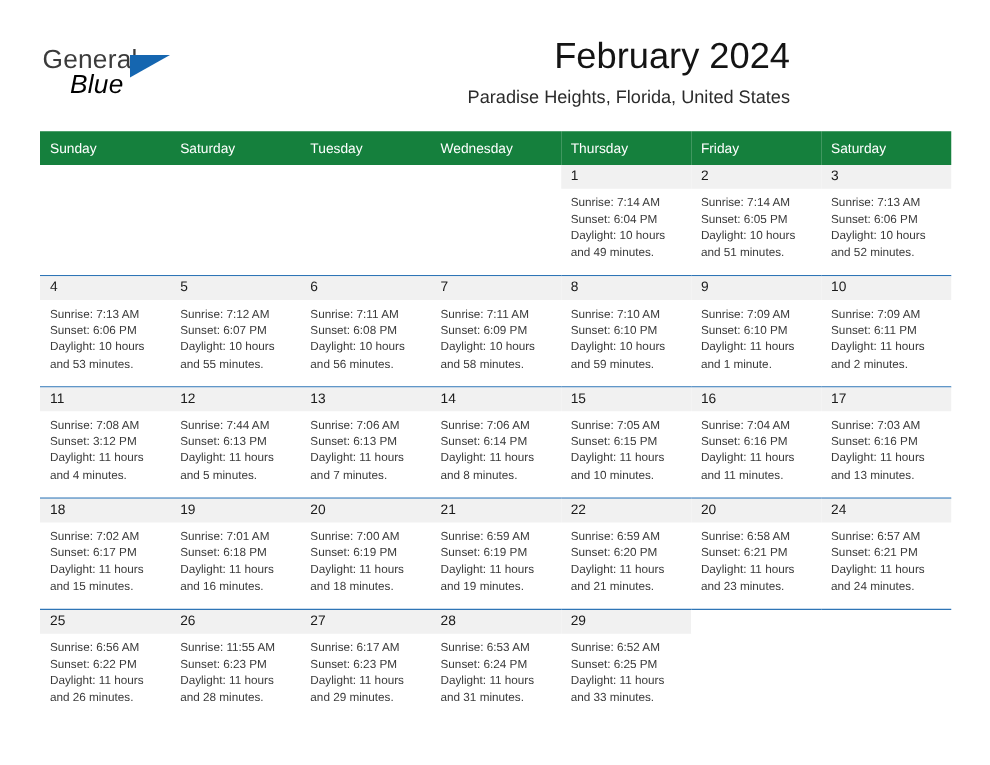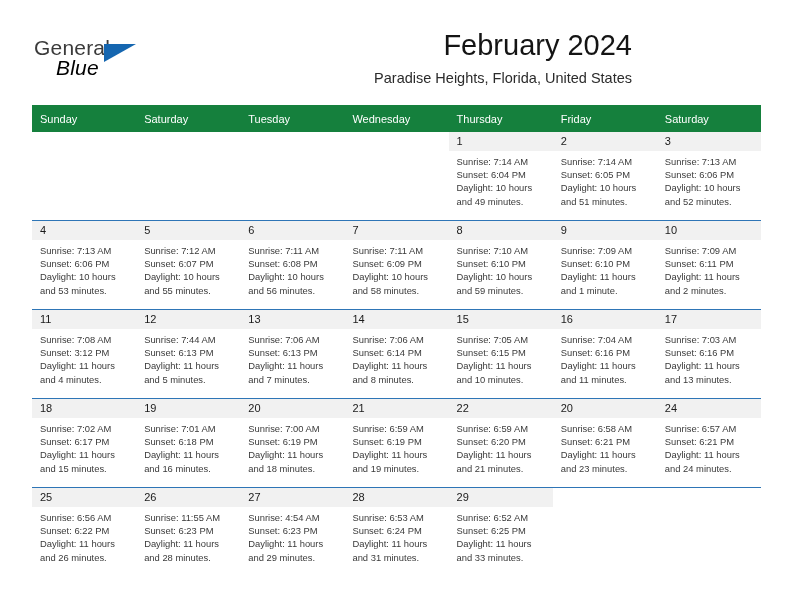--- a/index.html
+++ b/index.html
@@ -488,21 +488,21 @@
                 <div>Sunset: 6:23 PM</div>
                 <div>Daylight: 11 hours</div>
                 <div>and 28 minutes.</div>
               </div>
             </div>
           </td>
           <td class="day-cell">
             <div class="cell-inner">
               <div class="daynum-band">27</div>
               <div class="details">
-                <div>Sunrise: 4:54 AM</div>
+                <div>Sunrise: 6:17 AM</div>
                 <div>Sunset: 6:23 PM</div>
                 <div>Daylight: 11 hours</div>
                 <div>and 29 minutes.</div>
               </div>
             </div>
           </td>
           <td class="day-cell">
             <div class="cell-inner">
               <div class="daynum-band">28</div>
               <div class="details">

